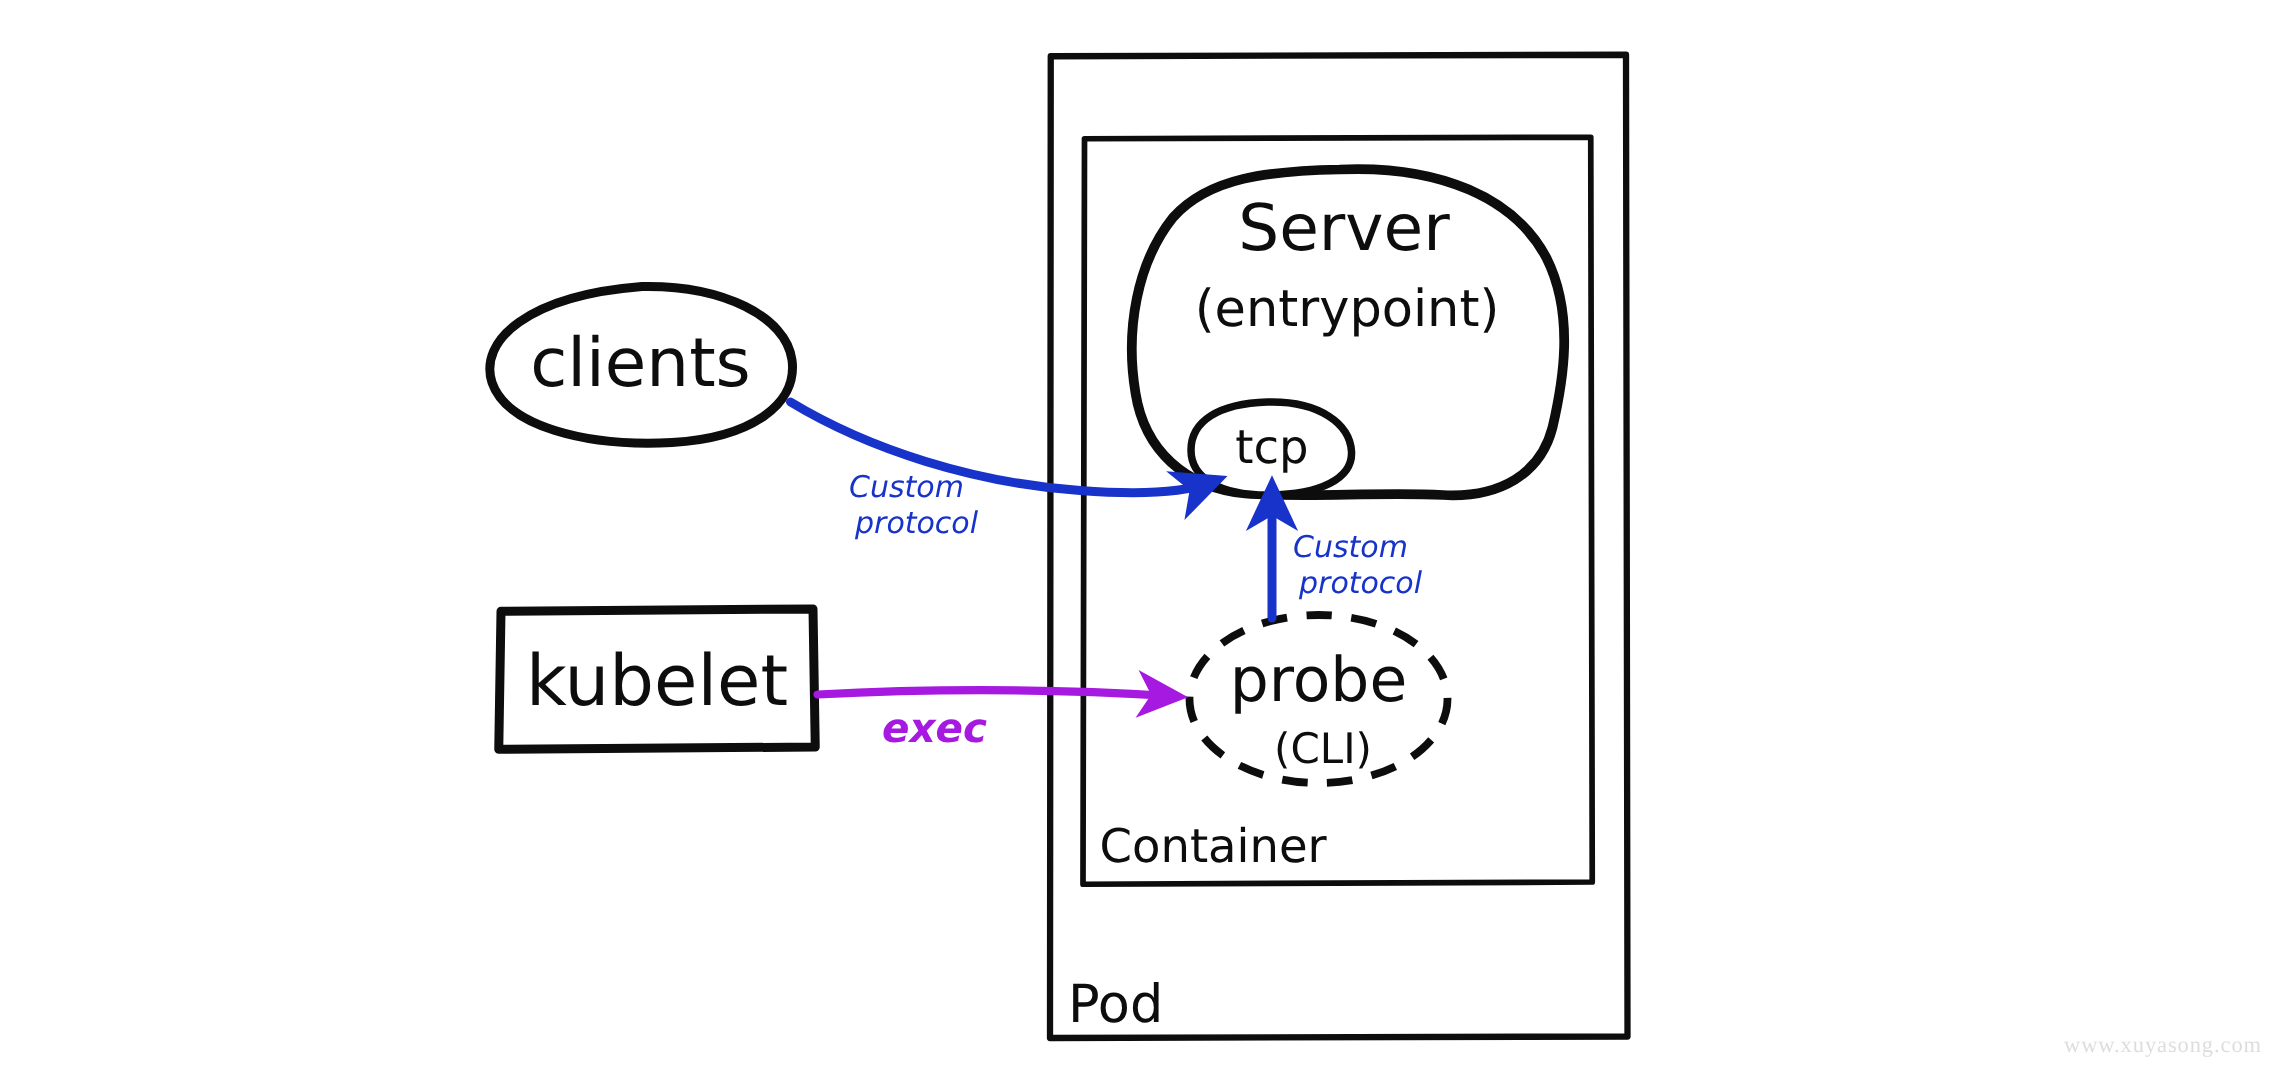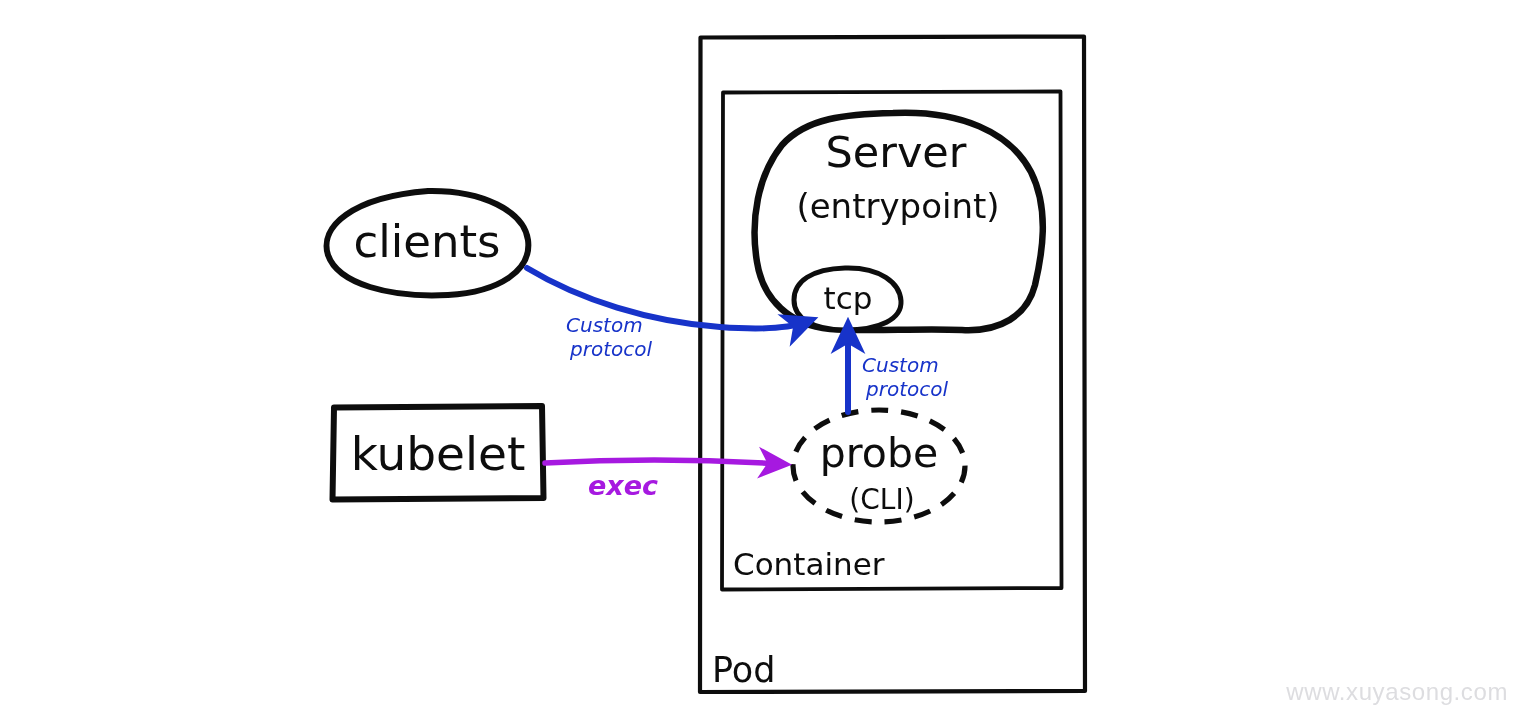--- a/index.html
+++ b/index.html
@@ -40,22 +40,22 @@
     font-family: "DejaVu Sans", sans-serif;
     fill: #a619e0;
     font-style: italic;
     font-weight: bold;
     dominant-baseline: middle;
   }
   .watermark {
     position: absolute;
     right: 22px;
     bottom: 22px;
-    font-family: Liberation Sans, sans-serif;
-    font-size: 24px;
+    font-family: Liberation Serif, serif;
+    font-size: 15px;
     color: #dddde0;
     letter-spacing: 0.6px;
     white-space: nowrap;
     user-select: none;
   }
 </style>
 </head>
 <body>
 
 <div id="canvas">

